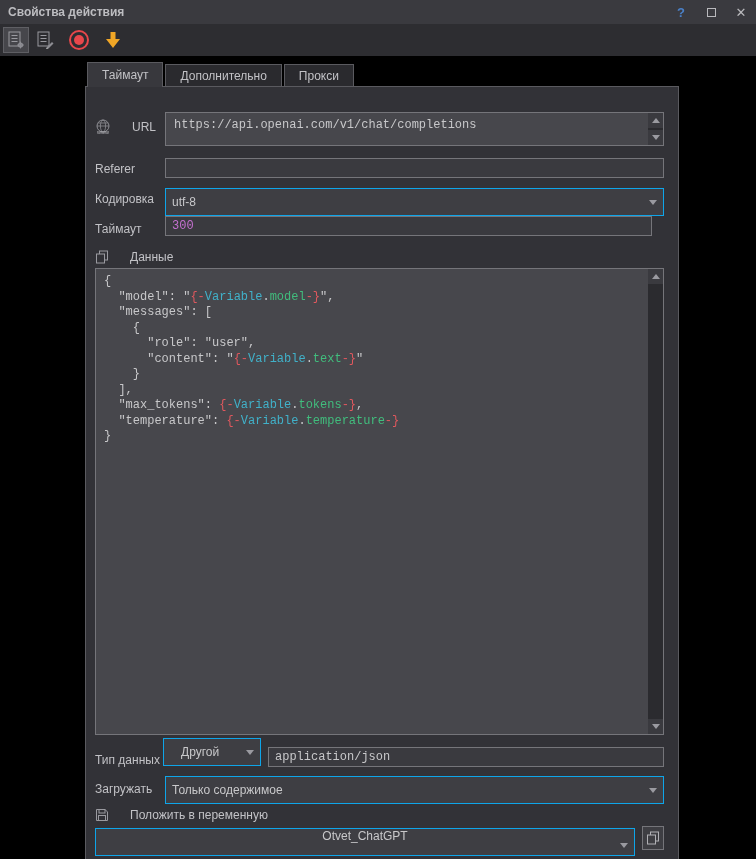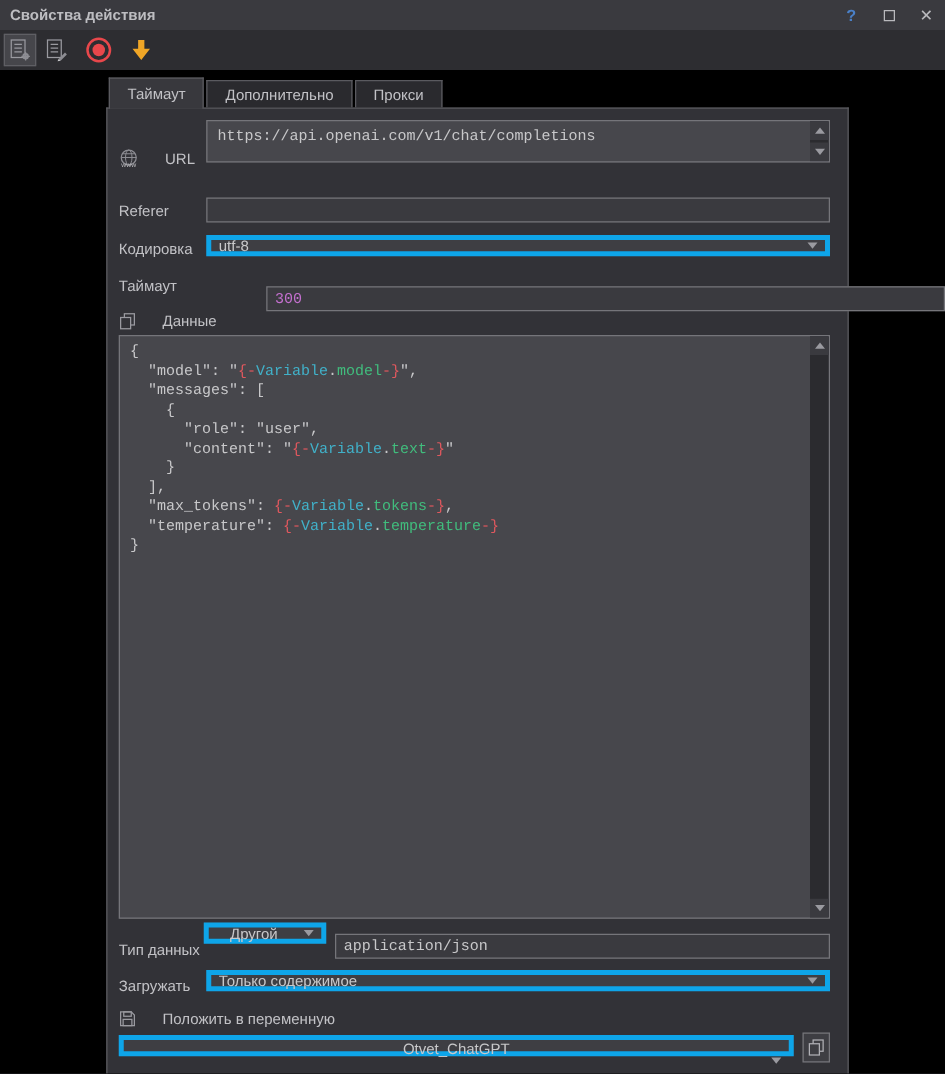--- a/index.html
+++ b/index.html
@@ -52,21 +52,21 @@
     position:absolute; left:85px; top:86px; width:594px; height:773px;
     border:1px solid #5a5a5f; border-bottom:none; background:#323237;
   }
   .lbl { position:absolute; color:#c2c2c6; display:flex; align-items:center; gap:21px; }
   .field {
     position:absolute; background:#3a3a3f; border:1px solid #75757a;
     color:#c8c8ca; font-family:"Liberation Mono", monospace; font-size:12px; padding:0 6px;
   }
   input.field { height:20px; }
   .dropdown {
-    position:absolute; height:17px; background:#3e3e43; border:4px solid #0ea5e9;
+    position:absolute; height:28px; background:#3e3e43; border:1px solid #0ea5e9;
     display:flex; align-items:center; padding:0 6px; color:#c8c8ca;
   }
   .dropdown .arrow {
     margin-left:auto; width:0; height:0;
     border-left:4px solid transparent; border-right:4px solid transparent;
     border-top:5px solid #9a9aa0;
   }
   
   .textarea {
     position:absolute; background:#47474c; border:1px solid #75757a; overflow:hidden;
@@ -182,21 +182,21 @@
       <svg width="16" height="16" viewBox="0 0 16 16">
         <circle cx="8" cy="7" r="6" fill="none" stroke="#8d8d93"></circle>
         <ellipse cx="8" cy="7" rx="2.6" ry="6" fill="none" stroke="#8d8d93" stroke-width="0.8"></ellipse>
         <line x1="2" y1="7" x2="14" y2="7" stroke="#8d8d93" stroke-width="0.8"></line>
         <line x1="3" y1="4" x2="13" y2="4" stroke="#8d8d93" stroke-width="0.8"></line>
         <text x="8" y="14.5" font-size="5.5" fill="#b9b9bd" text-anchor="middle" font-family="Liberation Sans, sans-serif">www</text>
       </svg>
     </span>
     <span>URL</span>
   </div>
-  <div class="textarea" style="left:165px; top:96px; width:499px; height:34px;">
+  <div class="textarea" style="left:165px; top:112px; width:499px; height:34px;">
     <div class="content">https://api.openai.com/v1/chat/completions</div>
     <div class="vscroll">
       <div class="btn up">
           <span class="tri-up"></span>
         </div>
       <div class="thumb" style="top:29px; bottom:15px;"></div>
       <div class="btn down">
           <span class="tri-down"></span>
         </div>
     </div>
@@ -211,21 +211,21 @@
     <span>Кодировка</span>
   </div>
   <div class="dropdown" style="left:165px; top:188px; width:499px;">
     <span>utf-8</span>
     <span class="arrow"></span>
   </div>
 
   <div class="lbl" style="left:95px; top:222px;">
     <span>Таймаут</span>
   </div>
-  <input class="field purple" style="left: 165px; top: 229px; width: 543px; margin-left: 48px;" value="300">
+  <input class="field purple" style="left: 165px; top: 216px; width: 487px;" value="300">
 
   <div class="lbl" style="left:95px; top:250px;">
     <span>
       <svg width="14" height="14" viewBox="0 0 14 14">
         <rect x="4.5" y="1" width="8" height="9" fill="none" stroke="#9a9aa0"></rect>
         <rect x="1.5" y="4" width="8" height="9" fill="#323237" stroke="#9a9aa0"></rect>
       </svg>
     </span>
     <span>Данные</span>
   </div>

